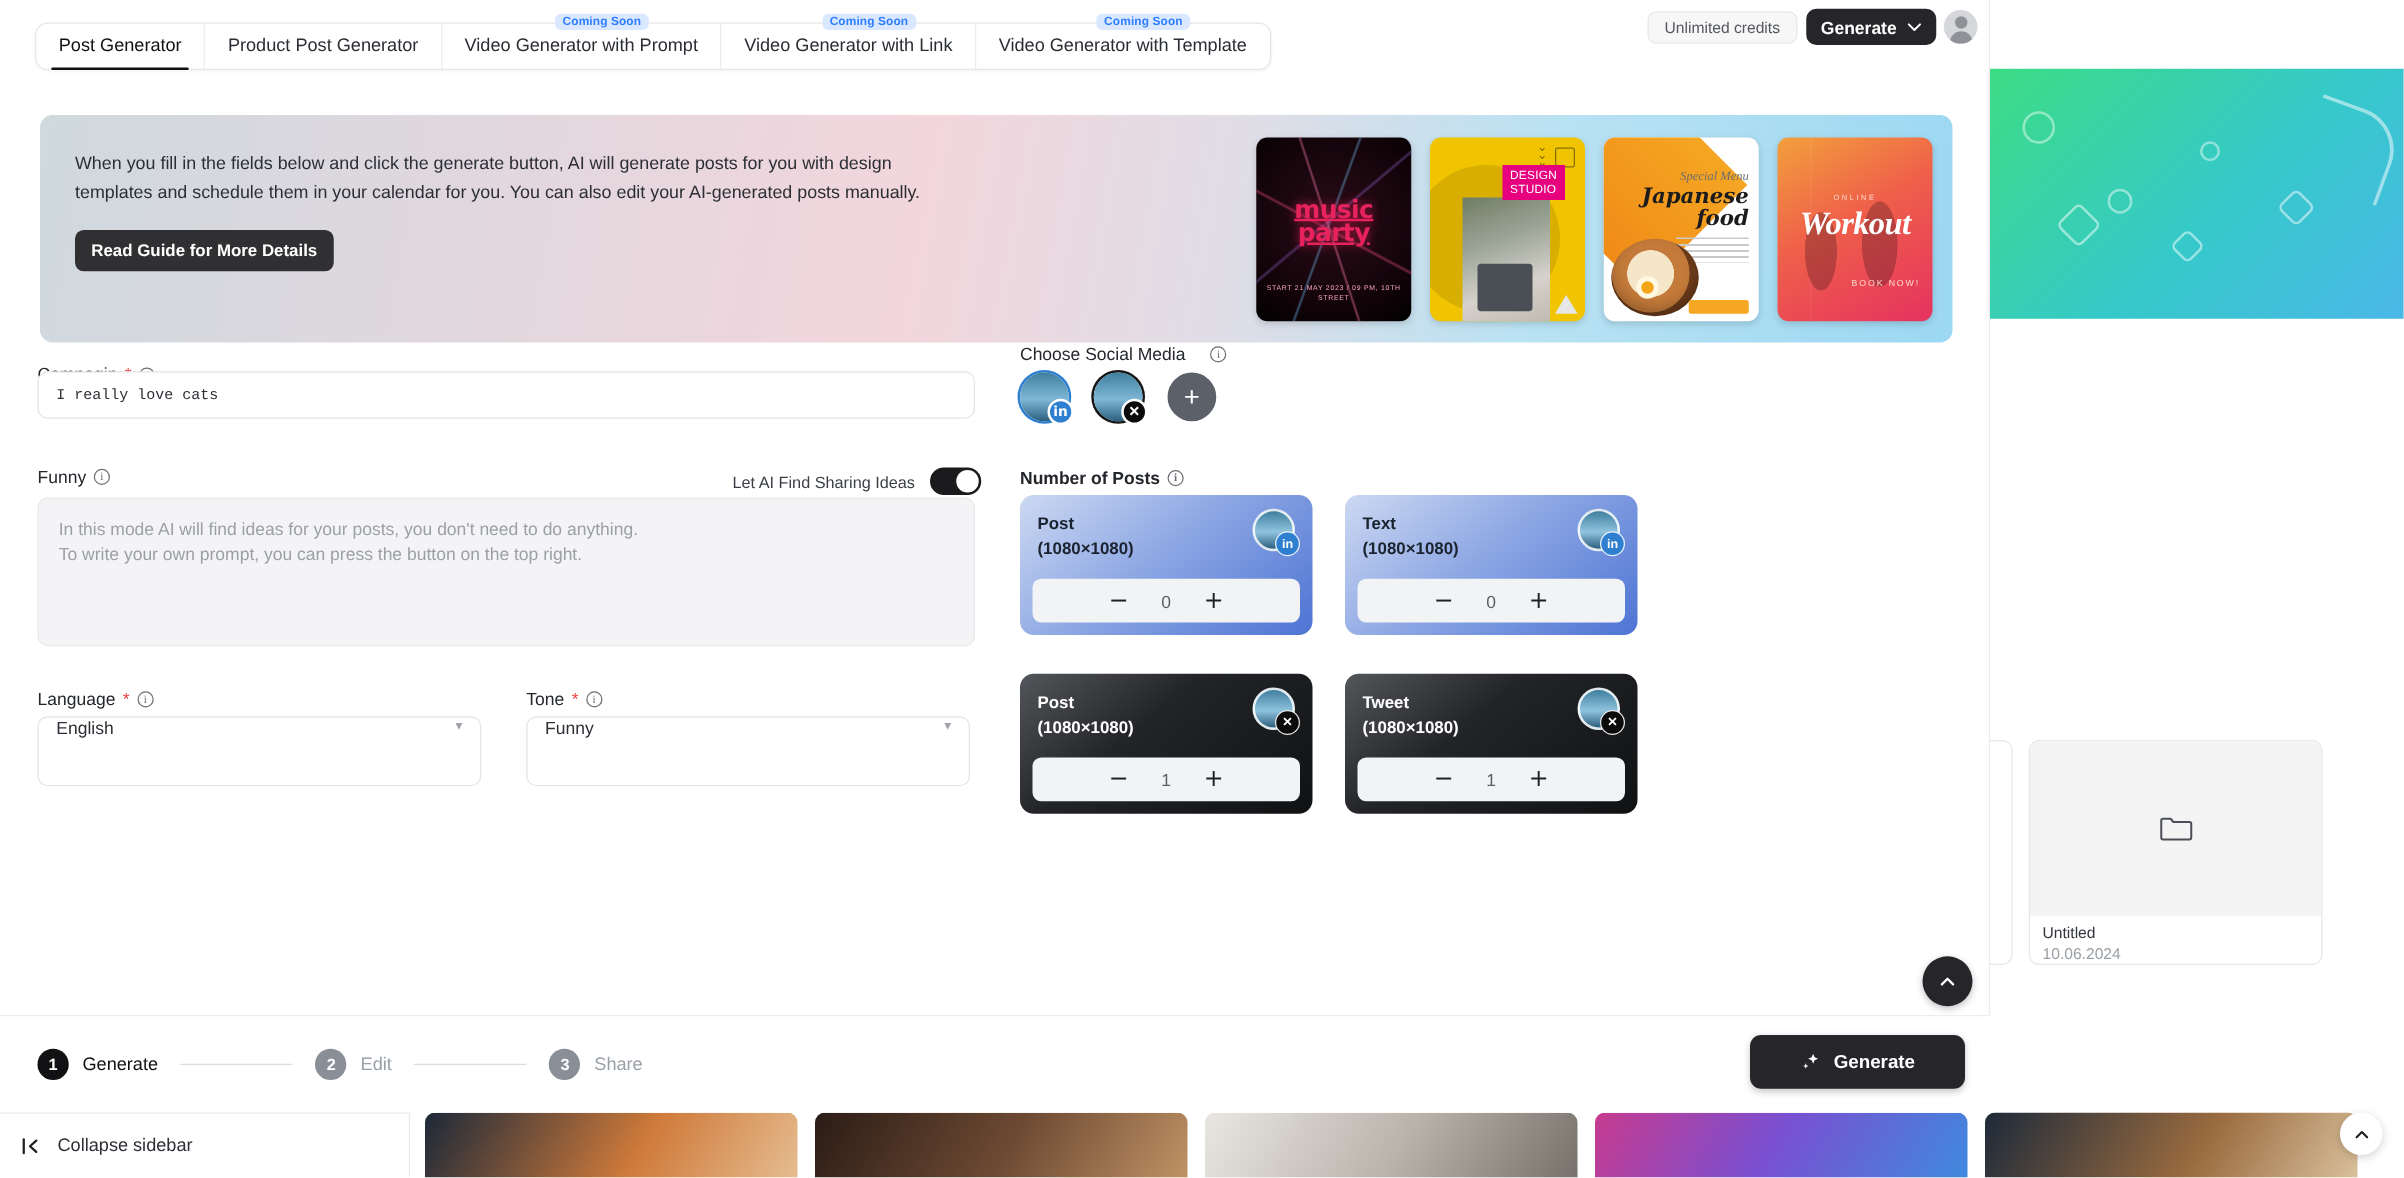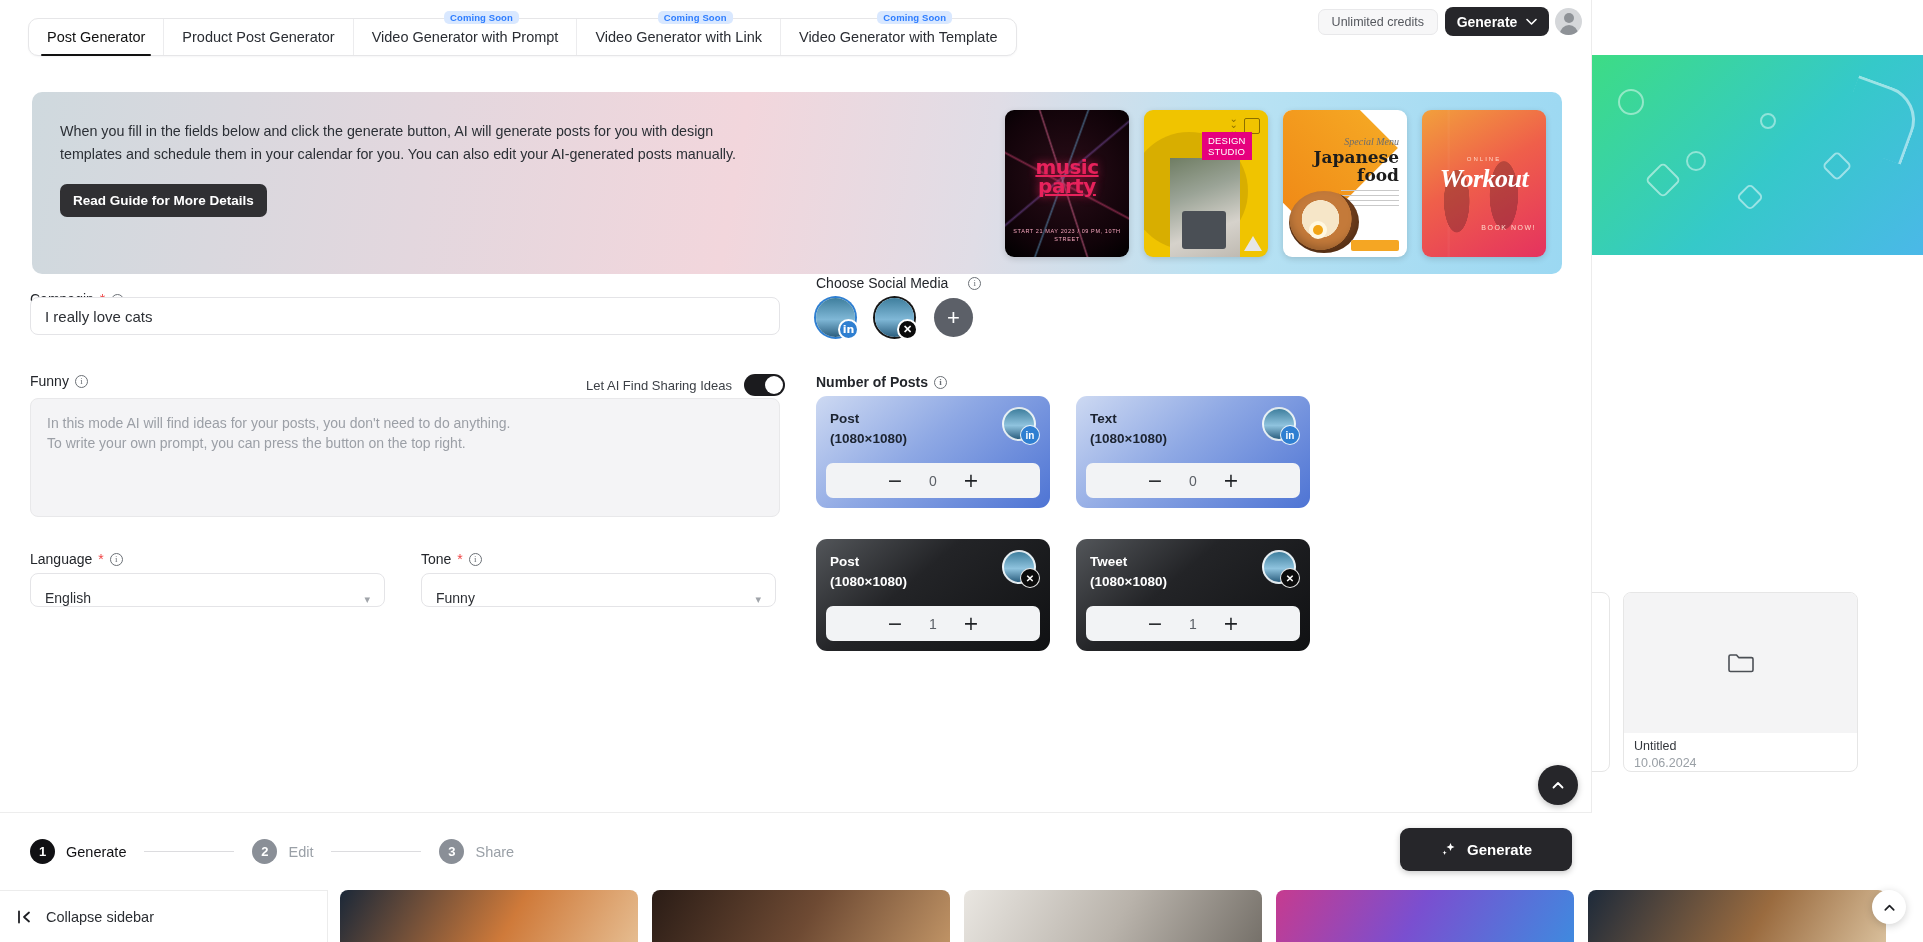--- a/index.html
+++ b/index.html
@@ -182,21 +182,21 @@
     background: linear-gradient(180deg, #f5a623 0%, #f08b17 100%);
     transform: rotate(45deg);
   }
   .t-food .script {
     position: absolute; right: 8px; top: 26px; font-family: "Liberation Serif", serif;
     font-style: italic; font-size: 10px; color: #6d6d6d;
   }
   .t-food .jp {
     position: absolute; right: 8px; top: 38px; text-align: right;
     font-family: "DejaVu Serif", serif; font-weight: bold; font-size: 17px;
-    line-height: 18px; color: #1c1c1c;
+    line-height: 18px; color: #1c1c1c; font-style: italic;
   }
   .t-food .lines {
     position: absolute; right: 8px; top: 80px; width: 58px; height: 20px;
     background: repeating-linear-gradient(180deg, #c9c9c9 0 1.5px, transparent 1.5px 5px);
   }
   .t-food .bowl {
     position: absolute; left: 6px; bottom: 4px; width: 70px; height: 62px; border-radius: 50%;
     background: radial-gradient(circle at 45% 45%, #f6e6c8 0 36%, #c47a3a 37% 60%, #6e3d1b 61% 100%);
     box-shadow: inset 0 -6px 10px rgba(0,0,0,.25);
   }
@@ -230,31 +230,31 @@
   .req { color: #ef4444; font-size: 14px; }
   .info-i {
     width: 13px; height: 13px; border: 1.2px solid #6b7076; border-radius: 50%;
     display: inline-flex; align-items: center; justify-content: center;
     font-size: 9px; color: #6b7076; font-family: "Liberation Serif", serif; line-height: 1;
     cursor: pointer;
   }
 
   .text-input {
     position: absolute; height: 38px; border: 1px solid #e4e4e7; border-radius: 8px;
-    background: #fff; padding: 0 14px; font-size: 15px; color: #2c2f34;
-    font-family: Liberation Sans, sans-serif; outline: none;
+    background: #fff; padding: 0 14px; font-size: 12px; color: #2c2f34;
+    font-family: Liberation Mono, monospace; outline: none;
   }
   .textarea-box {
     position: absolute; border: 1px solid #e8e8ea; border-radius: 8px; background: #f4f4f6;
     padding: 14px 16px; font-size: 14px; color: #9b9fa6; line-height: 20px;
     font-family: "Liberation Sans", sans-serif; resize: none; outline: none;
   }
   .select-box {
-    position: absolute; height: 34px; border: 1px solid #e4e4e7; border-radius: 8px;
-    background: #fff; display: flex; align-items: flex-end; padding: 0 14px;
+    position: absolute; height: 56px; border: 1px solid #e4e4e7; border-radius: 8px;
+    background: #fff; display: flex; align-items: flex-start; padding: 0 14px;
     font-size: 14px; color: #2c2f34; cursor: pointer;
   }
   .select-box .chev { margin-left: auto; color: #a0a4aa; font-size: 11px; }
 
   .toggle-wrap {
     position: absolute; display: flex; align-items: center; gap: 12px; cursor: pointer;
   }
   .toggle-label { font-size: 13px; color: #3b3f45; }
   .toggle {
     width: 41px; height: 22px; border-radius: 12px; background: #1b1b1e; position: relative;

